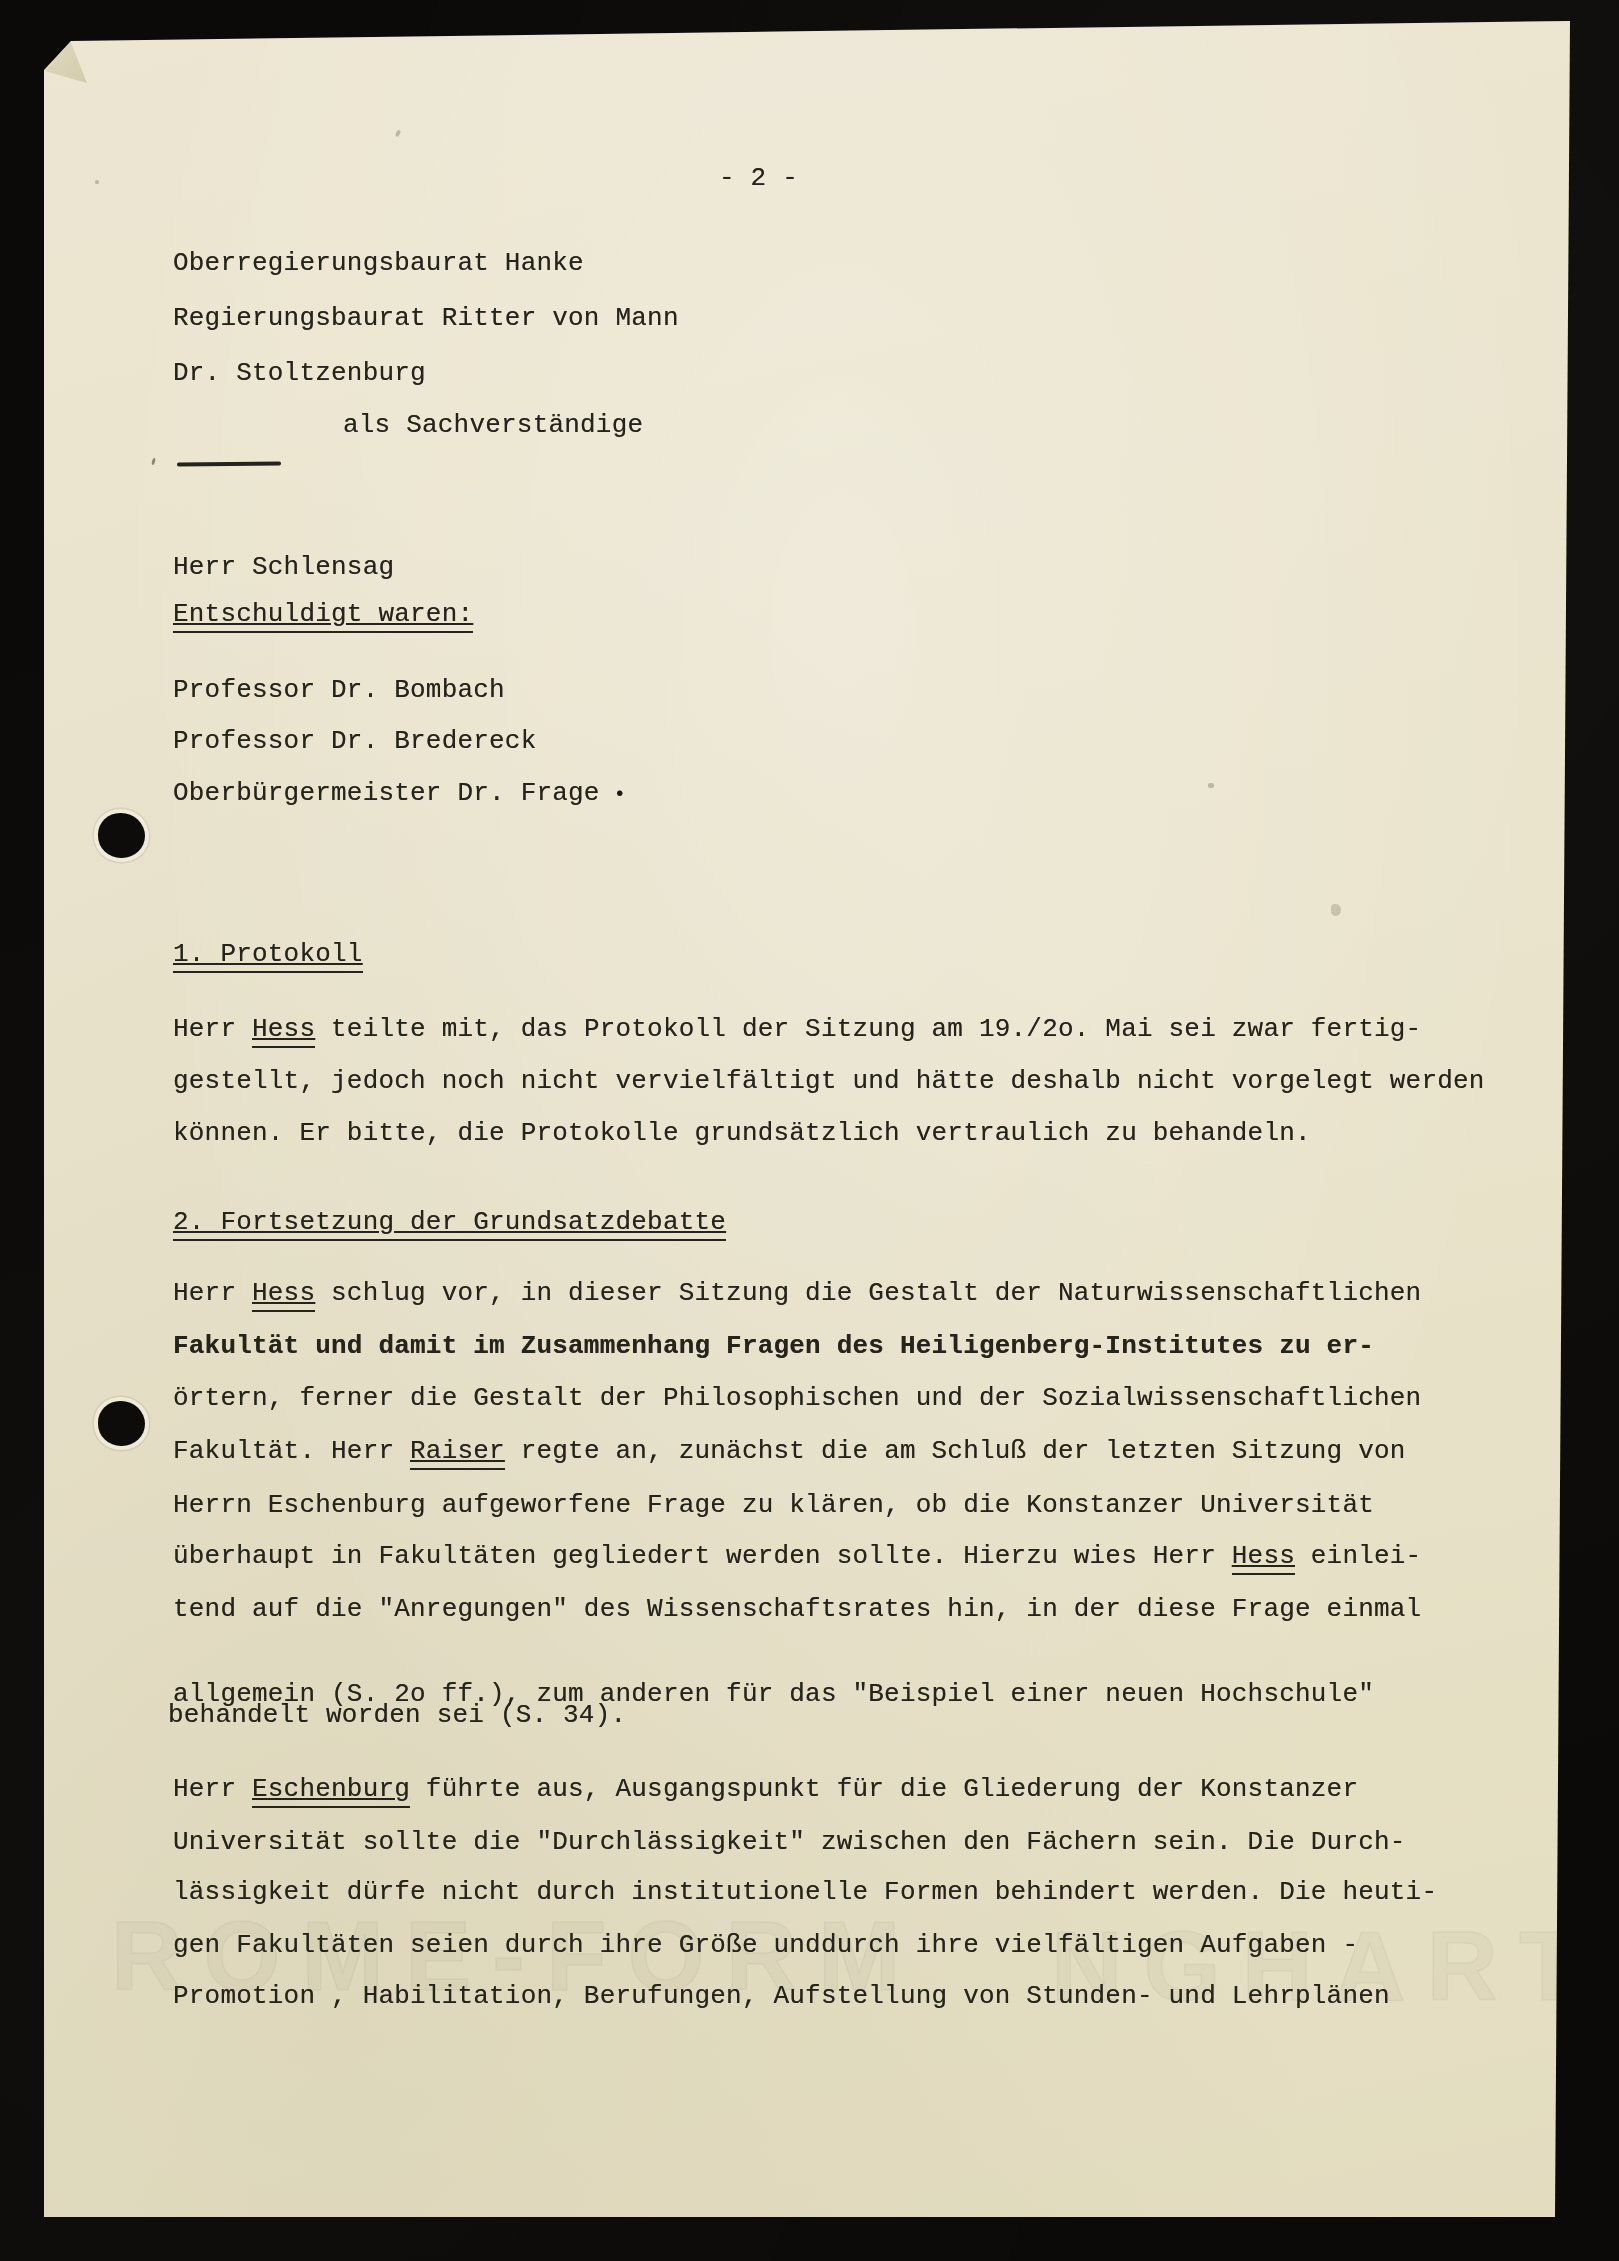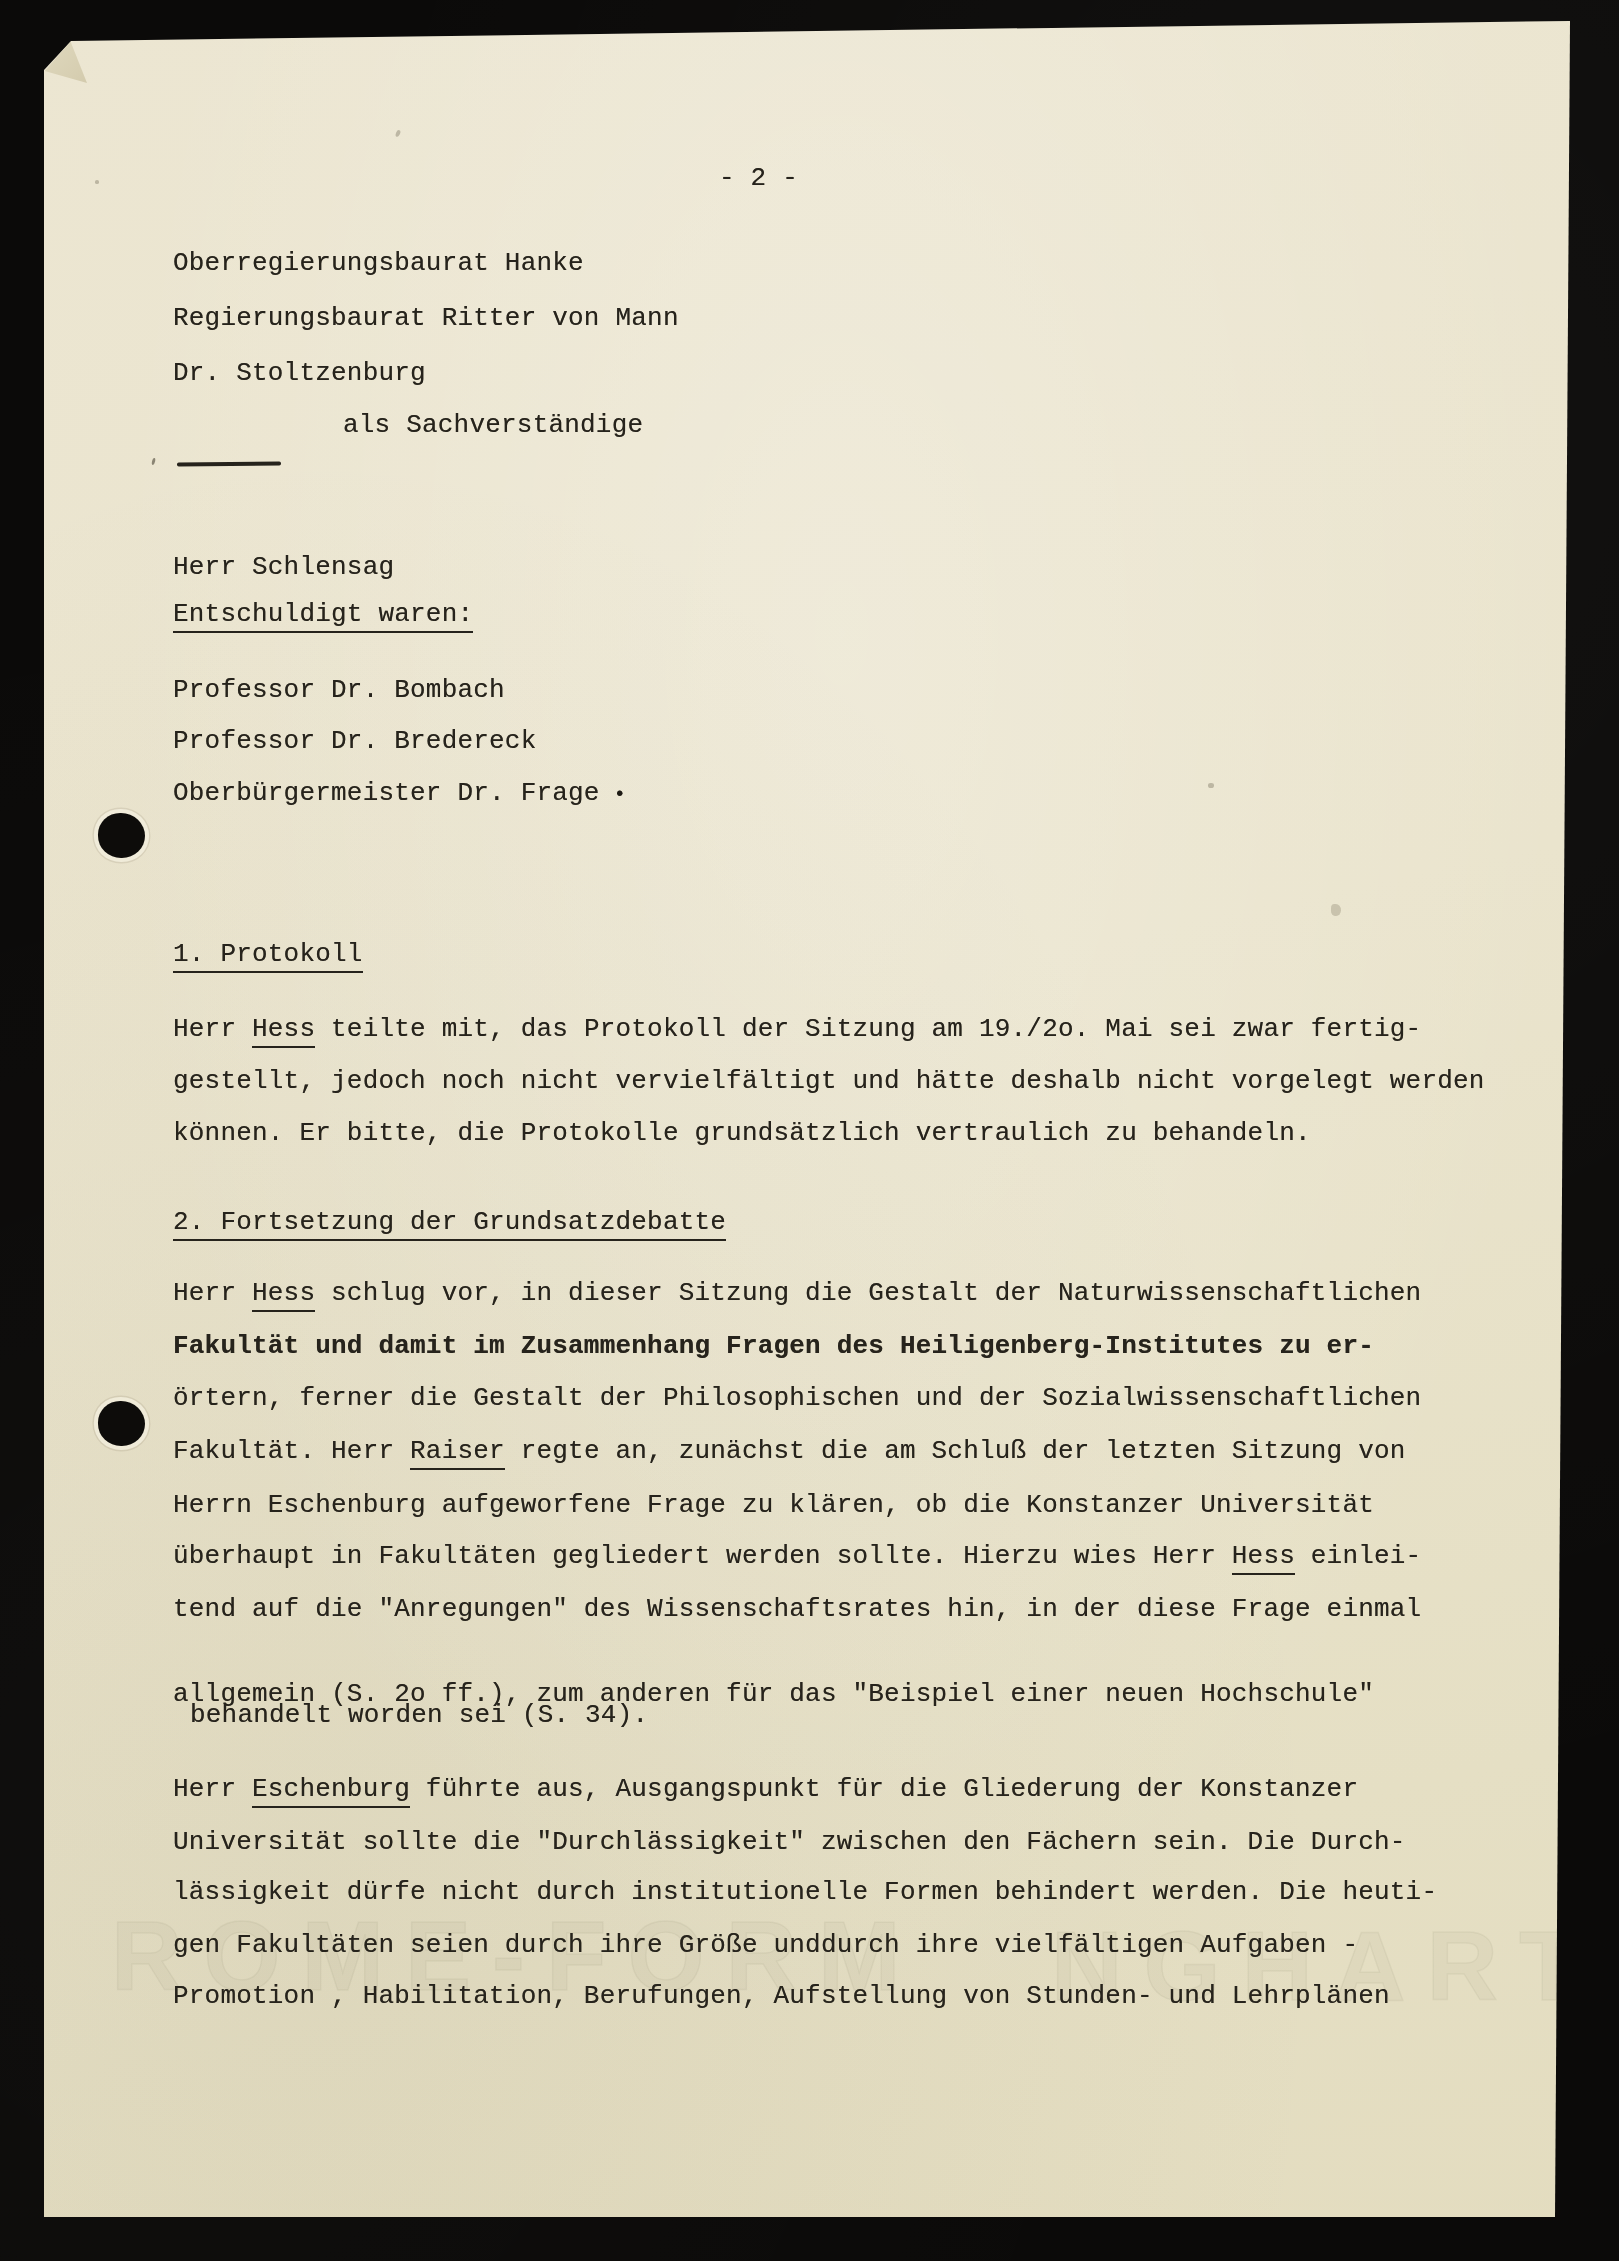--- a/index.html
+++ b/index.html
@@ -42,20 +42,21 @@
     line-height:32px;
     color:var(--ink);
     text-shadow:0 0 0.5px rgba(45,40,28,0.55);
     letter-spacing:0.2px;
   }
   .tl .u{
     display:inline-block;
     line-height:1.05;
     border-bottom:2.3px solid var(--ink);
     padding-bottom:3.2px;
+    text-decoration:underline;
   }
   .tl .mark{
     margin-left:14px;
     font-size:20px;
     color:#1d1a14;
   }
   .rule{
     position:absolute;
     background:var(--ink);
     border-radius:1.8px;
@@ -114,21 +115,21 @@
 
   <div class="tl" style="left:173px;top:1206px;"><span class="u">2. Fortsetzung der Grundsatzdebatte</span></div>
   <div class="tl" style="left:173px;top:1277px;"><span>Herr </span><span class="u">Hess</span><span> schlug vor, in dieser Sitzung die Gestalt der Naturwissenschaftlichen</span></div>
   <div class="tl" style="left:173px;top:1330px;font-weight:bold;"><span>Fakultät und damit im Zusammenhang Fragen des Heiligenberg-Institutes zu er-</span></div>
   <div class="tl" style="left:173px;top:1382px;"><span>örtern, ferner die Gestalt der Philosophischen und der Sozialwissenschaftlichen</span></div>
   <div class="tl" style="left:173px;top:1435px;"><span>Fakultät. Herr </span><span class="u">Raiser</span><span> regte an, zunächst die am Schluß der letzten Sitzung von</span></div>
   <div class="tl" style="left:173px;top:1489px;"><span>Herrn Eschenburg aufgeworfene Frage zu klären, ob die Konstanzer Universität</span></div>
   <div class="tl" style="left:173px;top:1540px;"><span>überhaupt in Fakultäten gegliedert werden sollte. Hierzu wies Herr </span><span class="u">Hess</span><span> einlei-</span></div>
   <div class="tl" style="left:173px;top:1593px;"><span>tend auf die "Anregungen" des Wissenschaftsrates hin, in der diese Frage einmal</span></div>
   <div class="tl" style="left:173px;top:1646px;margin-top:32px;"><span>allgemein (S. 2o ff.), zum anderen für das "Beispiel einer neuen Hochschule"</span></div>
-  <div class="tl" style="left:190px;top:1699px;text-align:center;"><span>behandelt worden sei (S. 34).</span></div>
+  <div class="tl" style="left:168px;top:1699px;text-align:center;"><span>behandelt worden sei (S. 34).</span></div>
 
   <div class="tl" style="left:173px;top:1773px;"><span>Herr </span><span class="u">Eschenburg</span><span> führte aus, Ausgangspunkt für die Gliederung der Konstanzer</span></div>
   <div class="tl" style="left:173px;top:1826px;"><span>Universität sollte die "Durchlässigkeit" zwischen den Fächern sein. Die Durch-</span></div>
   <div class="tl" style="left:173px;top:1876px;"><span>lässigkeit dürfe nicht durch institutionelle Formen behindert werden. Die heuti-</span></div>
   <div class="tl" style="left:173px;top:1929px;"><span>gen Fakultäten seien durch ihre Größe unddurch ihre vielfältigen Aufgaben -</span></div>
   <div class="tl" style="left:173px;top:1980px;"><span>Promotion , Habilitation, Berufungen, Aufstellung von Stunden- und Lehrplänen</span></div>
 
   <div class="fold"></div>
 
   <div class="hole" style="left:98px;top:813px;"></div>

